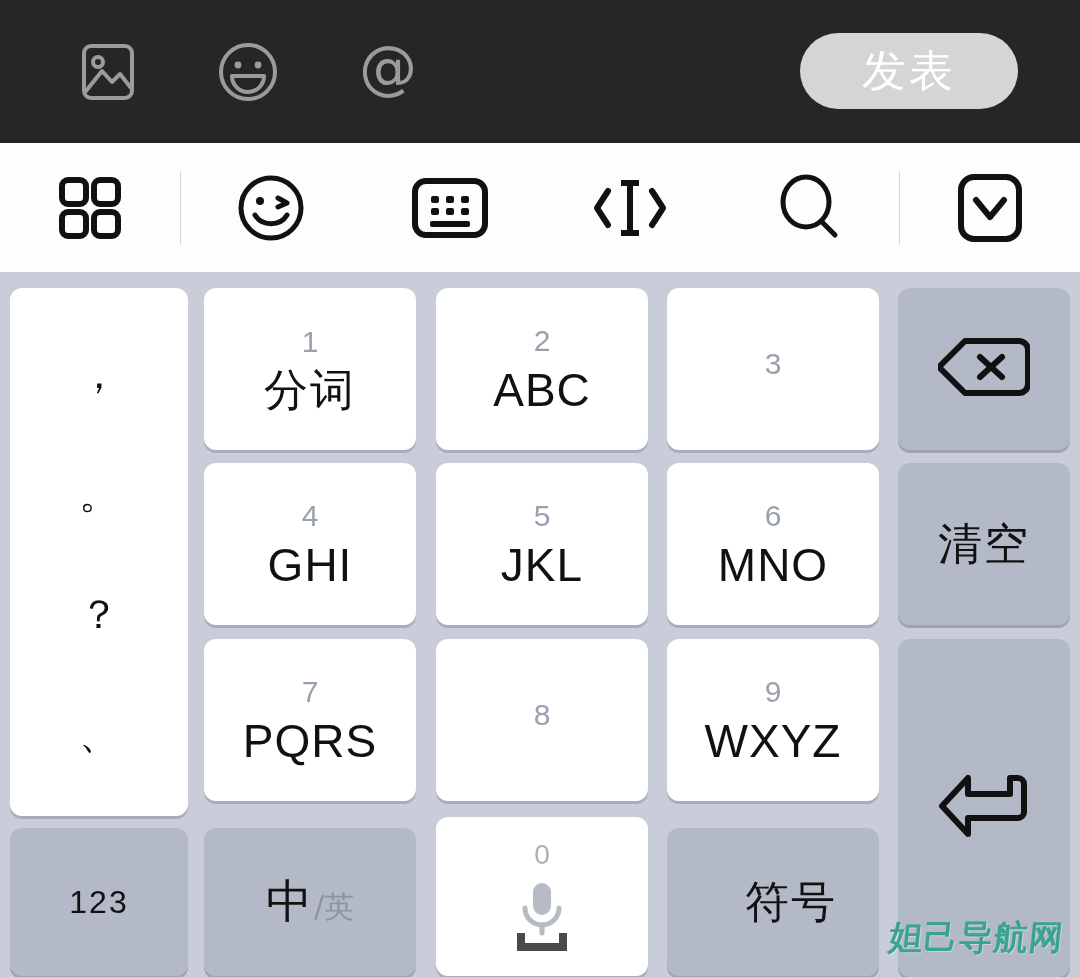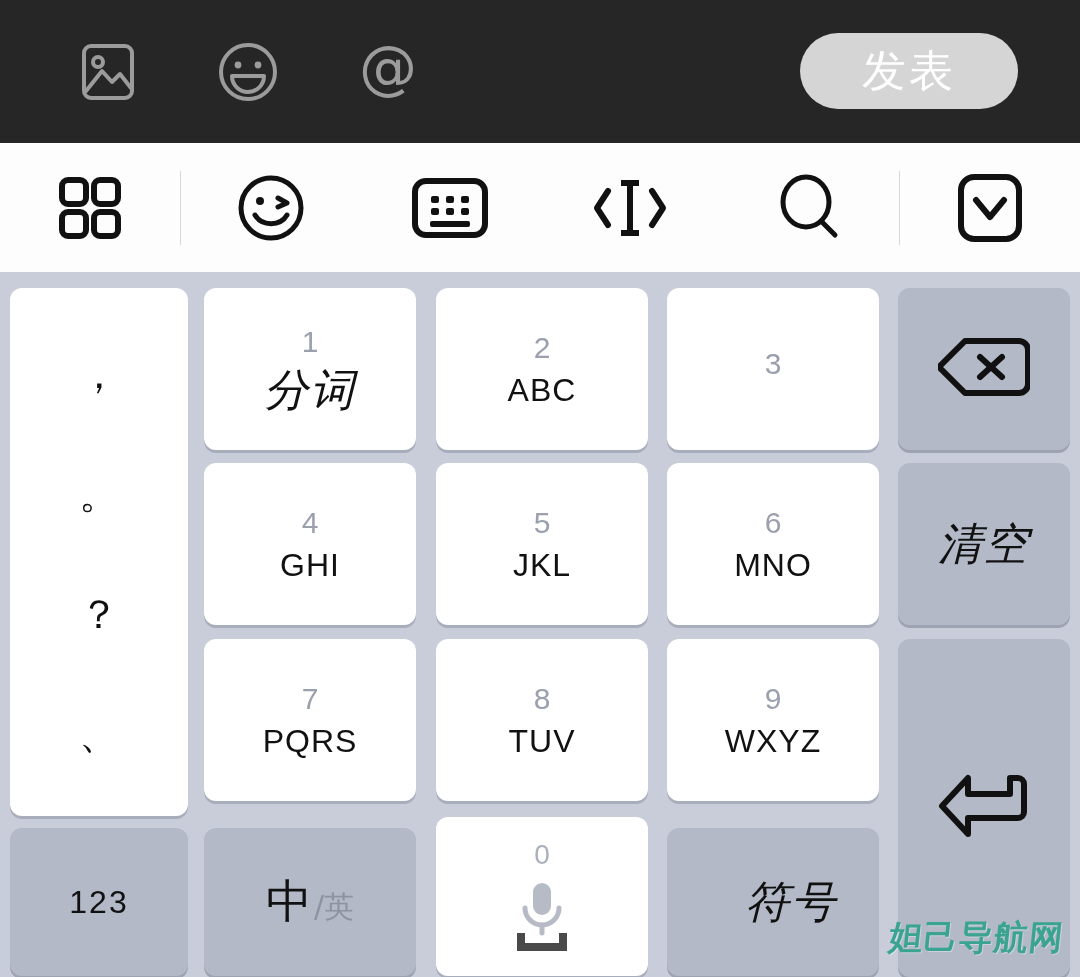--- a/index.html
+++ b/index.html
@@ -59,26 +59,25 @@
     align-items: center; justify-content: center;
     color: #111;
     user-select: none;
   }
   .key.fn { background: #b3b9c7; box-shadow: 0 3px 0 rgba(140,146,160,0.7); }
   .key .digit {
     font-size: 30px; color: #9aa0ad; line-height: 1;
     margin-bottom: 11px; font-weight: 400;
   }
   .key .letters {
-    font-size: 32px; color: #111; line-height: 1; letter-spacing: 1px; text-align: center;
+    font-size: 46px; color: #111; line-height: 1; letter-spacing: 1px; text-align: center;
   }
   .key .cn {
     font-size: 44px; color: #111; line-height: 1; letter-spacing: 2px;
     font-family: "DejaVu Sans", "Liberation Sans", sans-serif;
-    font-style: italic;
   }
 
   
   .punct-key {
     justify-content: space-around; padding: 26px 0 22px 0;
   }
   .punct-key span {
     font-size: 40px; color: #111; line-height: 1;
     display: block; text-align: center; width: 100%;
     font-family: "DejaVu Sans", "Liberation Sans", sans-serif;
@@ -238,21 +237,20 @@
       <span class="digit">6</span>
       <span class="letters">MNO</span>
     </div>
 
     <div class="key" style="left:204px; top:367px; width:212px; height:162px;">
       <span class="digit">7</span>
       <span class="letters">PQRS</span>
     </div>
     <div class="key" style="left:436px; top:367px; width:212px; height:162px;">
       <span class="digit">8</span>
-      <span class="letters">TUV</span>
     </div>
     <div class="key" style="left:667px; top:367px; width:212px; height:162px;">
       <span class="digit">9</span>
       <span class="letters">WXYZ</span>
     </div>
 
     <div class="key fn" style="left:898px; top:16px; width:172px; height:162px;">
       <span>
         <svg width="92" height="62" viewBox="0 0 92 62">
           <path d="M30 5 L84 5 A9 9 0 0 1 93 14 L93 48 A9 9 0 0 1 84 57 L30 57 L4 31 Z" fill="none" stroke="#111" stroke-width="6" stroke-linejoin="round" transform="translate(-3,0)"></path>

